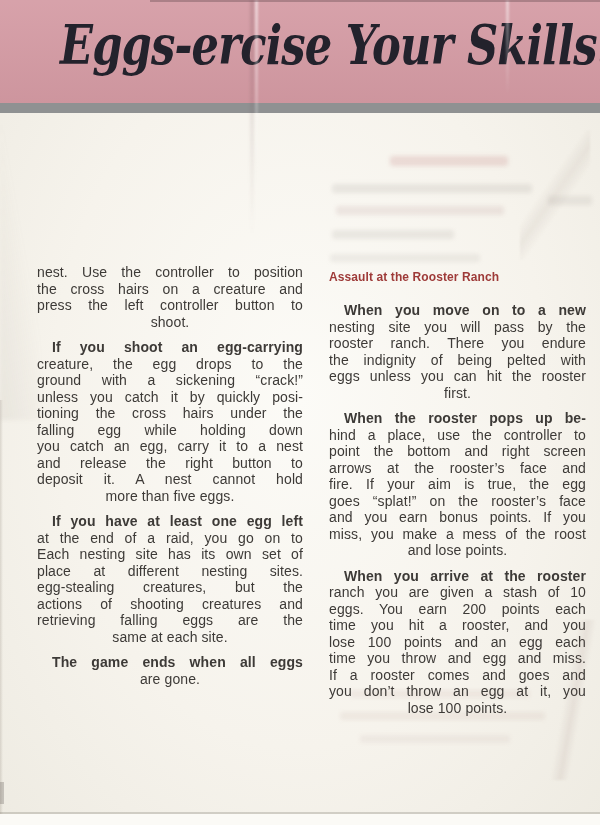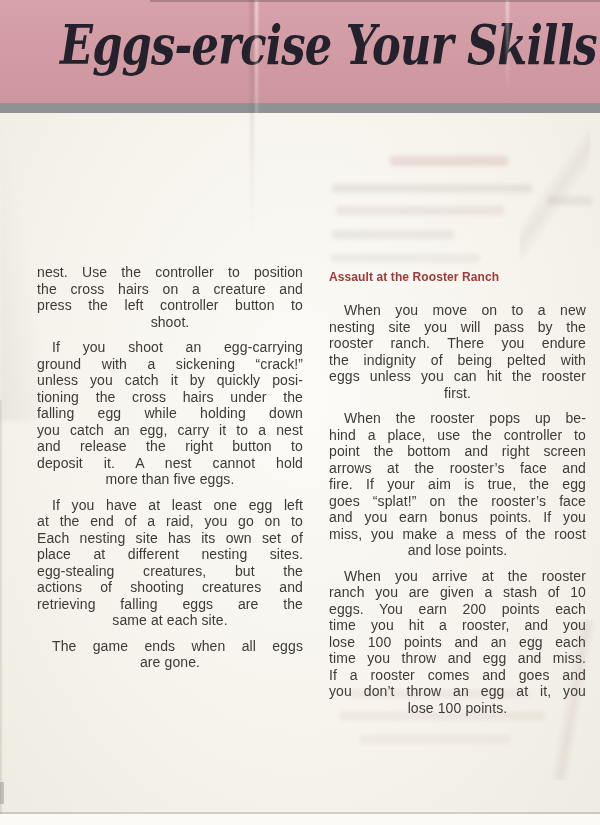--- a/index.html
+++ b/index.html
@@ -48,21 +48,21 @@
   .col h2 {
     margin: 0 0 18px 0;
     font-size: 12px;
     font-weight: 700;
     letter-spacing: .1px;
     color: var(--heading-red, #9e3a38);
   }
   .para { margin: 0 0 9px 0; font-size: 14px; line-height: 16.5px; letter-spacing: .1px; }
   .ln   { white-space: nowrap; overflow: hidden; text-align: center; }
   .ln.just { text-align: justify; text-align-last: justify; }
-  .ln.ind  { padding-left: 15px; }
+  .ln.ind  { padding-left: 15px; font-weight: bold; }
 
   
   .artifact { position: absolute; pointer-events: none; }
   .ghost { filter: blur(2px); border-radius: 3px; }
   .crease-v1 {
     left: 250px; top: 0; width: 4px; height: 235px;
     background: linear-gradient(to bottom, rgba(110,80,85,.22), rgba(110,80,85,0));
     filter: blur(1.5px);
   }
   .crease-v1b {
@@ -134,20 +134,21 @@
   <main>
     <section class="col col-left">
         <div class="para">
           <div class="ln just">nest. Use the controller to position</div>
           <div class="ln just">the cross hairs on a creature and</div>
           <div class="ln just">press the left controller button to</div>
           <div class="ln">shoot.</div>
         </div>
         <div class="para">
           <div class="ln just ind">If you shoot an egg-carrying</div>
+          <div class="ln just">creature, the egg drops to the</div>
           <div class="ln just">ground with a sickening “crack!”</div>
           <div class="ln just">unless you catch it by quickly posi-</div>
           <div class="ln just">tioning the cross hairs under the</div>
           <div class="ln just">falling egg while holding down</div>
           <div class="ln just">you catch an egg, carry it to a nest</div>
           <div class="ln just">and release the right button to</div>
           <div class="ln just">deposit it. A nest cannot hold</div>
           <div class="ln">more than five eggs.</div>
         </div>
         <div class="para">

